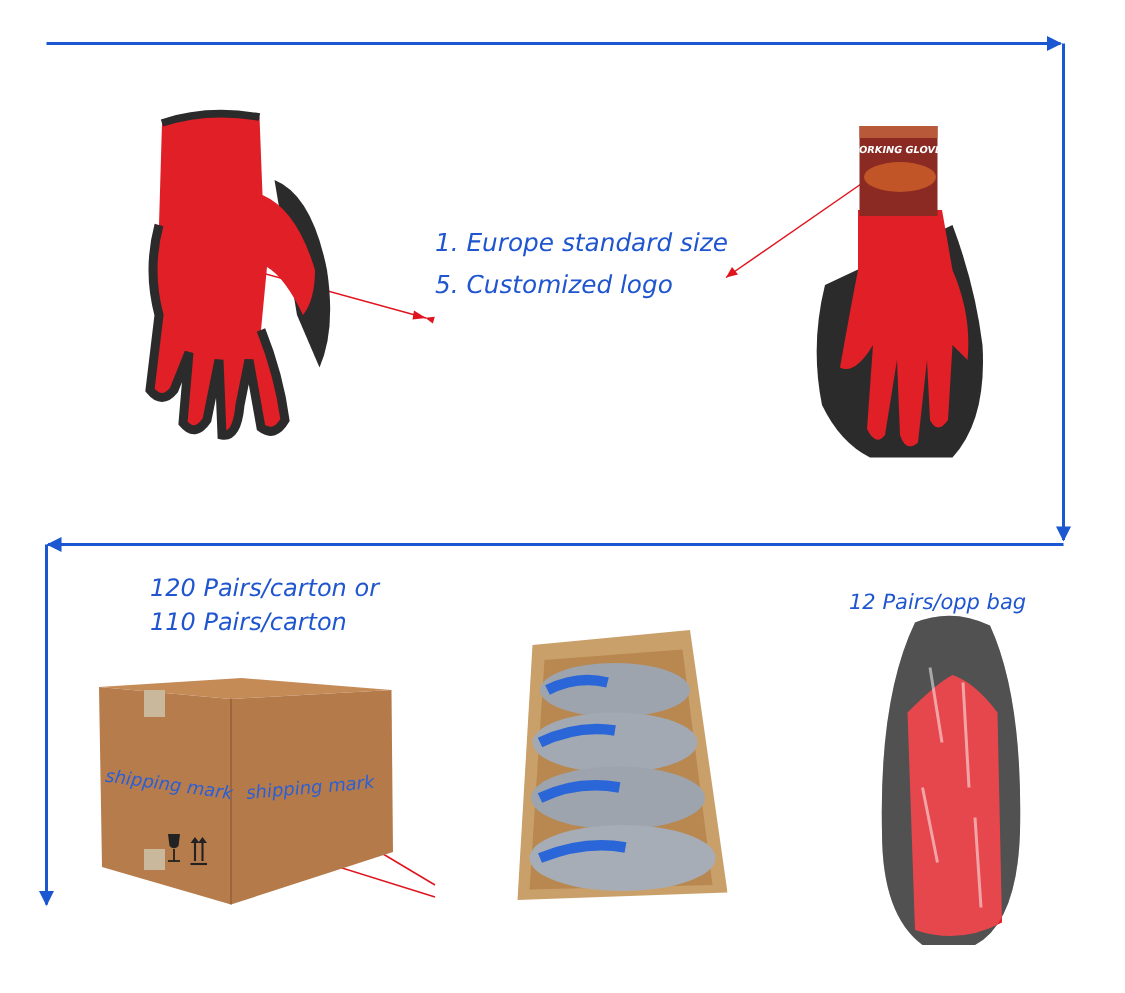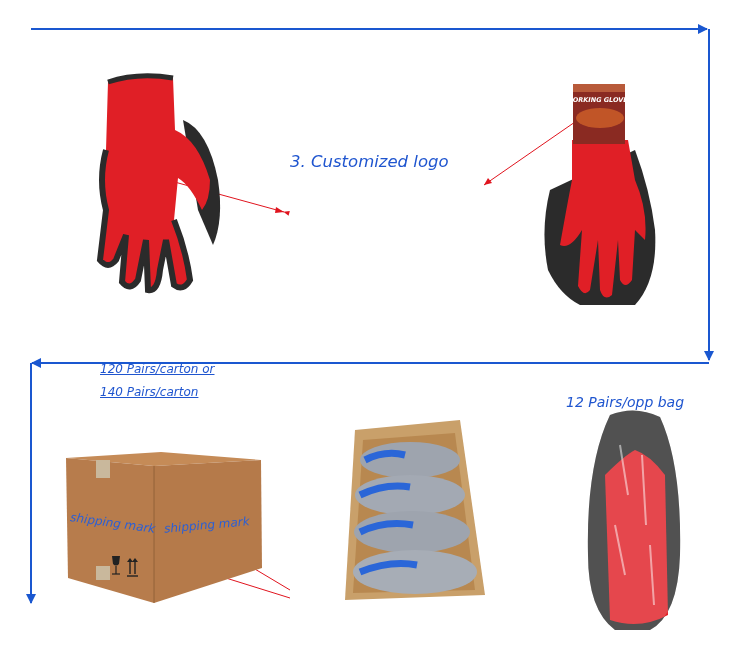--- a/index.html
+++ b/index.html
@@ -1,21 +1,21 @@
 <!DOCTYPE html>
 <html><head>
 <meta charset="utf-8">
 <style>
   html, body { margin: 0; padding: 0; background: #ffffff; }
   body { width: 750px; height: 662px; position: relative; overflow: hidden;
          font-family: "DejaVu Sans", sans-serif; }
   .abs { position: absolute; }
   .lbl { color: #1f55cf; font-style: italic; white-space: nowrap; }
   .features { left: 290px; top: 148px; font-size: 16.5px; line-height: 27.5px; }
-  .carton-lbl { left: 100px; top: 358px; font-size: 12px; line-height: 23px; text-decoration: underline; }
+  .carton-lbl { left: 100px; top: 380px; font-size: 16px; line-height: 23px; }
   .bag-lbl { left: 566px; top: 382px; font-size: 14px; margin-top: 12px; }
   svg.overlay { position: absolute; left: 0; top: 0; }
   .shipmark { color: #2a5fd6; font-style: italic; font-size: 12px; white-space: nowrap; }
 </style>
 </head>
 <body>
 
 <svg class="overlay" width="750" height="662" viewBox="0 0 750 662">
   <defs>
     <marker id="ahBlue" viewBox="0 0 10 10" refX="9" refY="5" markerWidth="6" markerHeight="5" orient="auto">
@@ -48,37 +48,38 @@
 <div class="abs" style="left:78px; top:70px; width:150px; height:230px;">
   <svg width="150" height="230" viewBox="0 0 150 230">
     <path d="M105,50 Q130,60 140,110 Q146,150 135,175 L120,140 Z" fill="#2b2b2b"></path>
     <path d="M30,12 Q60,2 95,8 L97,60 Q120,70 132,110 Q132,130 124,140 Q112,115 100,108 L96,150 Q108,180 112,210 Q105,222 96,215 L88,170 L82,200 Q80,222 70,220 L68,170 L60,210 Q52,222 44,212 L48,165 L38,190 Q30,200 22,190 L28,140 Q20,110 28,80 Z" fill="#e01f26"></path>
     <path d="M28,80 Q20,110 28,140 L22,190 Q30,200 38,190 L48,165 L44,212 Q52,222 60,210 L68,170 L70,220 Q80,222 82,200 L88,170 L96,215 Q105,222 112,210 Q108,180 96,150" fill="none" stroke="#2b2b2b" stroke-width="6"></path>
     <path d="M30,12 Q60,2 95,8" fill="none" stroke="#2b2b2b" stroke-width="5"></path>
   </svg>
 </div>
 
 <div class="abs lbl features">
-  <div>3. Customized logo</div>
+  <div>1. Europe standard size</div>
+  <div>5. Customized logo</div>
 </div>
 
 <div class="abs" style="left:540px; top:80px; width:120px; height:230px;font-weight:bold;">
   <svg width="120" height="230" viewBox="0 0 120 230">
     <path d="M10,110 Q0,150 8,190 Q20,215 40,225 L95,225 Q118,200 115,150 Q110,110 95,70 Z" fill="#2b2b2b"></path>
     <path d="M32,60 L88,60 L95,100 Q108,130 105,160 L95,150 L92,200 Q85,210 80,200 L78,160 L72,215 Q64,222 60,210 L58,160 L50,210 Q44,218 38,206 L42,150 Q30,170 20,165 Q28,120 32,100 Z" fill="#e01f26"></path>
     <rect x="33" y="4" width="52" height="60" fill="#8a2a22"></rect>
     <rect x="33" y="4" width="52" height="8" fill="#b85a3a"></rect>
     <ellipse cx="60" cy="38" rx="24" ry="10" fill="#d8682a" opacity="0.7"></ellipse>
     <text x="59" y="22" font-family="DejaVu Sans, sans-serif" font-size="6.5" fill="#ffffff" text-anchor="middle" font-style="italic">WORKING GLOVES</text>
   </svg>
 </div>
 
 <div class="abs lbl carton-lbl">
   <div>120 Pairs/carton or</div>
-  <div>140 Pairs/carton</div>
+  <div>110 Pairs/carton</div>
 </div>
 
 <div class="abs" style="left:66px; top:448px; width:200px; height:160px;">
   <svg width="200" height="160" viewBox="0 0 200 160">
     <polygon points="0,10 95,4 195,12 88,18" fill="#c58b57"></polygon>
     <polygon points="0,10 88,18 88,155 2,130" fill="#b77c4c"></polygon>
     <polygon points="88,18 195,12 196,120 88,155" fill="#b57a4a"></polygon>
     <rect x="30" y="12" width="14" height="18" fill="#c9b89c"></rect>
     <rect x="30" y="118" width="14" height="14" fill="#c9b89c"></rect>
     <line x1="88" y1="18" x2="88" y2="155" stroke="#8a5a32" stroke-width="0.8"></line>

